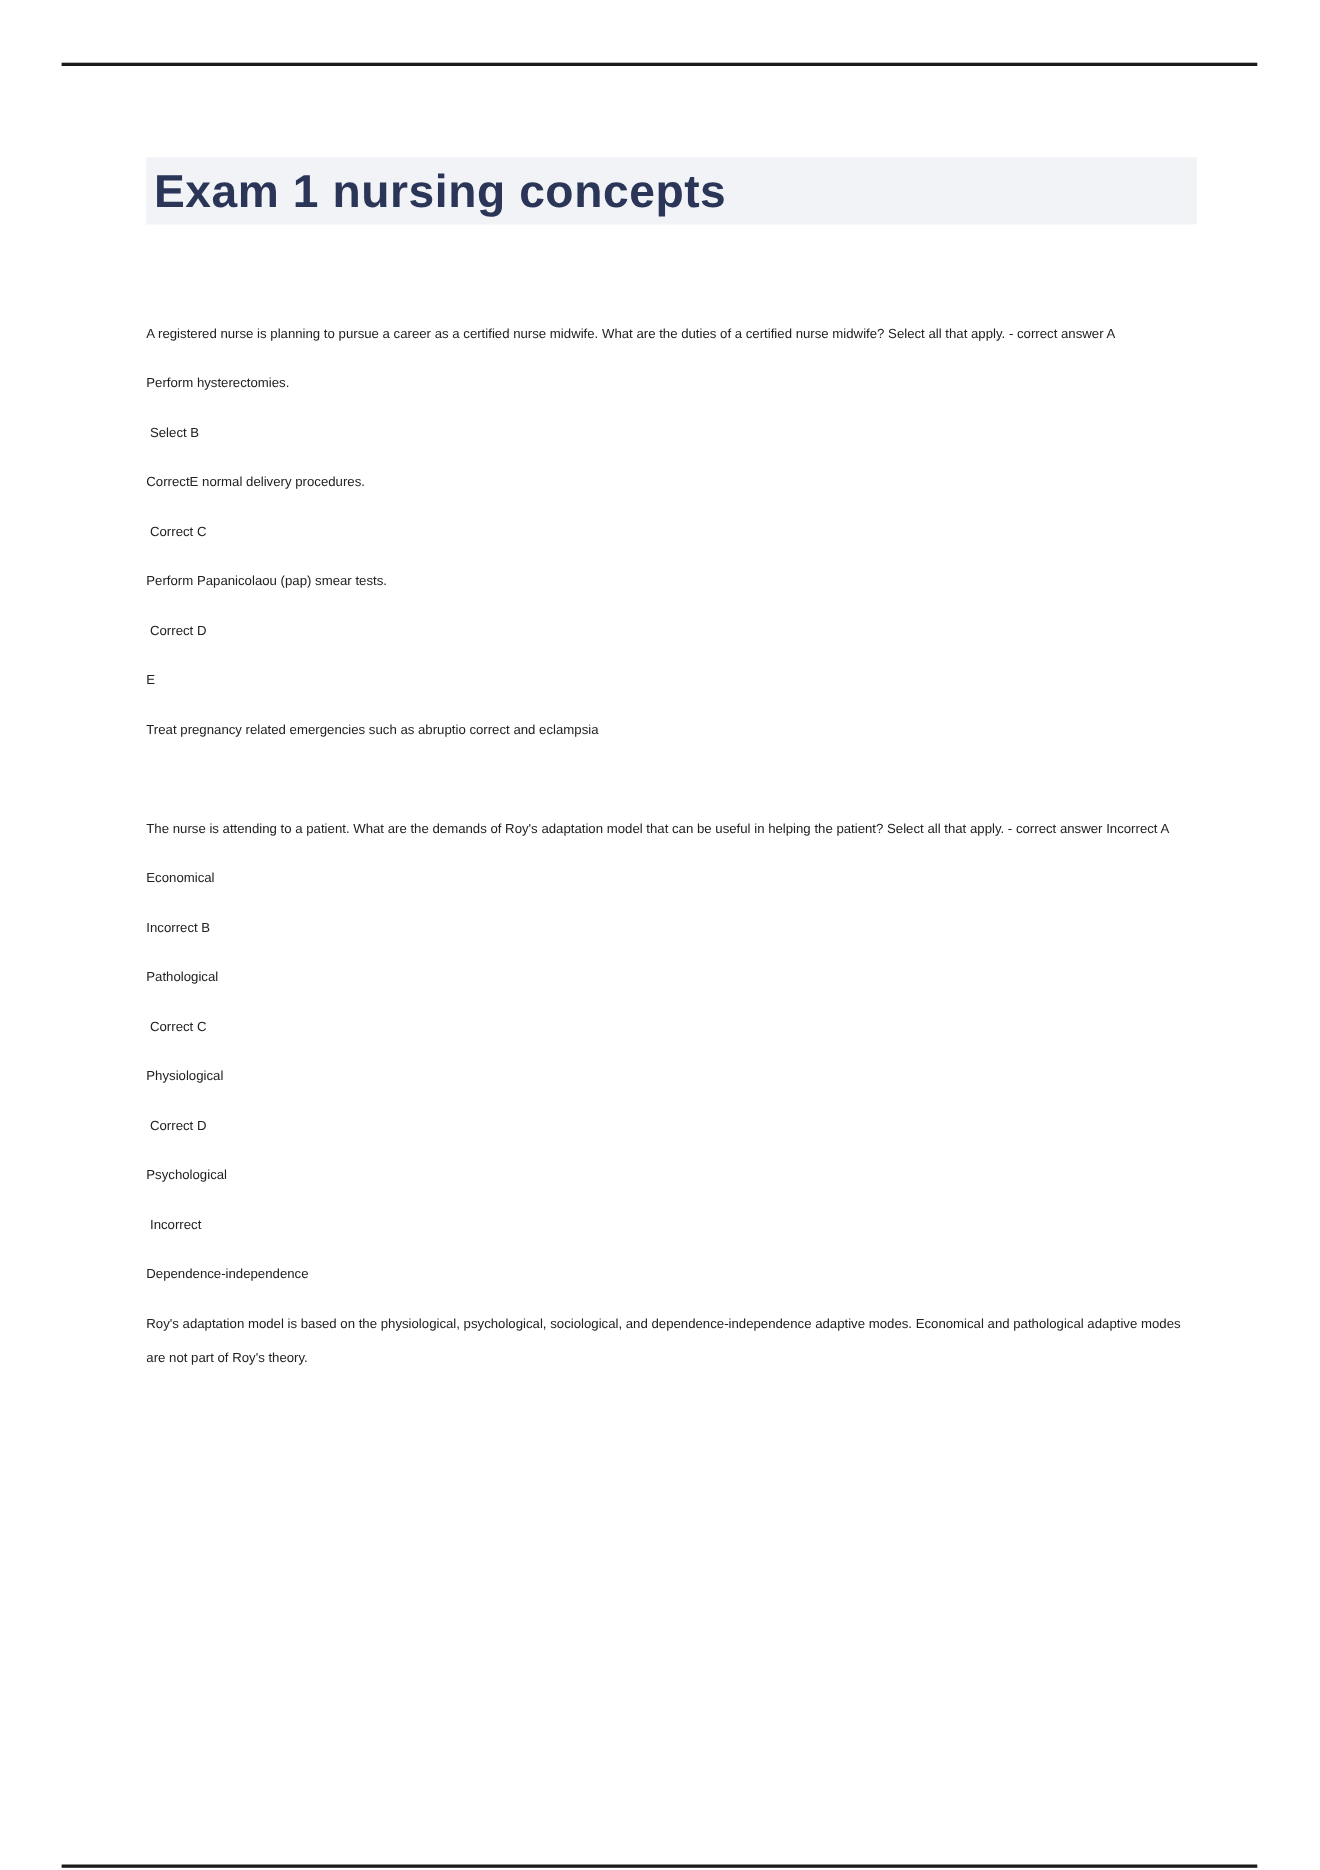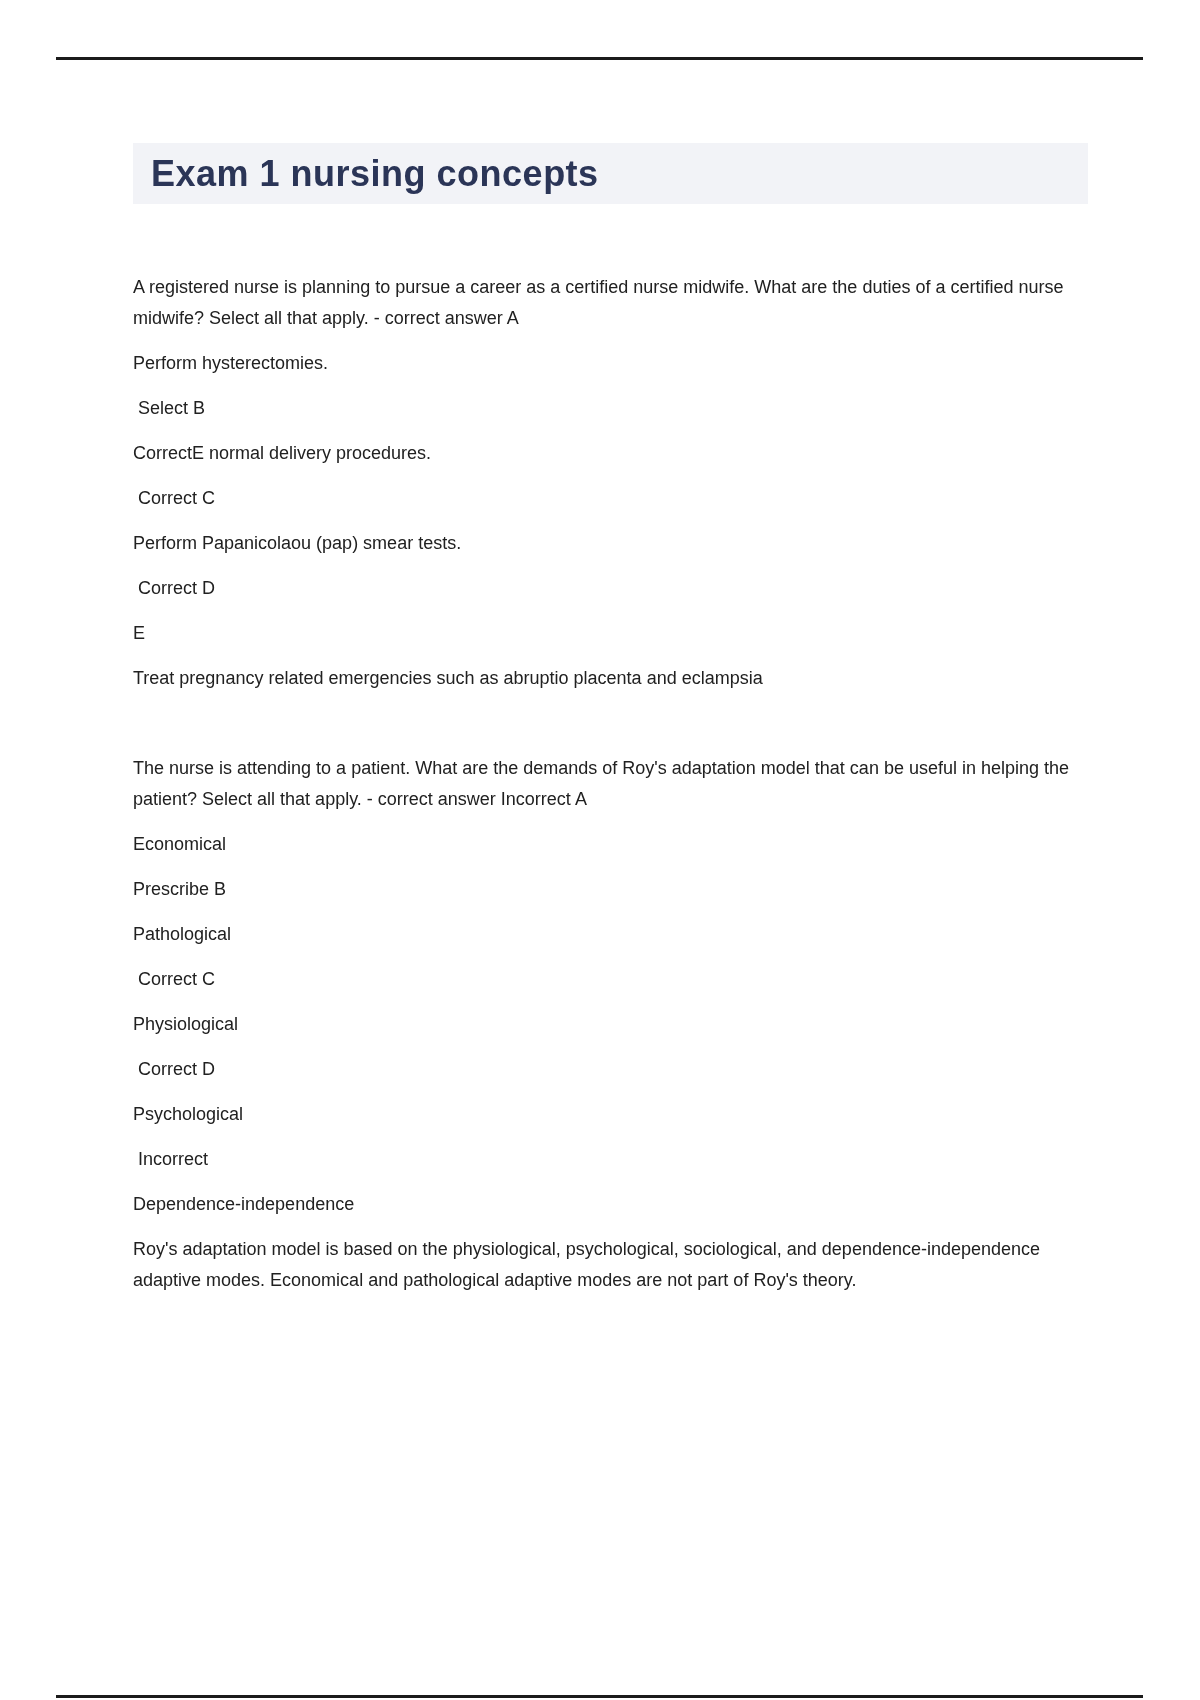--- a/index.html
+++ b/index.html
@@ -29,36 +29,36 @@
     position: absolute;
     left: 133px;
     top: 143px;
     width: 955px;
     height: 61px;
     background: #f2f3f7;
     display: flex;
     align-items: center;
   }
   .title-band h1 {
-    margin: 11px;
+    margin: 0;
     padding-left: 7px;
-    font-size: 36px;
+    font-size: 42px;
     font-weight: 700;
     letter-spacing: 0.5px;
     color: #2b3557;
     font-family: "Liberation Sans", sans-serif;
   }
 
   .body-text {
     position: absolute;
     left: 133px;
-    top: 272px;
+    top: 288px;
     width: 952px;
     color: #212121;
-    font-size: 18px;
+    font-size: 12px;
   }
   .body-text p {
     margin: 0 0 14px 0;
     line-height: 31px;
     white-space: pre-wrap;
   }
   .body-text p.spacer {
     height: 31px;
   }
 </style>
@@ -76,27 +76,27 @@
   <div class="body-text">
 
     <p>A registered nurse is planning to pursue a career as a certified nurse midwife. What are the duties of a certified nurse midwife? Select all that apply. - correct answer A</p>
     <p>Perform hysterectomies.</p>
     <p> Select B</p>
     <p>CorrectE normal delivery procedures.</p>
     <p> Correct C</p>
     <p>Perform Papanicolaou (pap) smear tests.</p>
     <p> Correct D</p>
     <p>E</p>
-    <p>Treat pregnancy related emergencies such as abruptio placenta and eclampsia</p>
+    <p>Treat pregnancy related emergencies such as abruptio correct and eclampsia</p>
 
     <p class="spacer"></p>
 
     <p>The nurse is attending to a patient. What are the demands of Roy's adaptation model that can be useful in helping the patient? Select all that apply. - correct answer Incorrect A</p>
     <p>Economical</p>
-    <p>Prescribe B</p>
+    <p>Incorrect B</p>
     <p>Pathological</p>
     <p> Correct C</p>
     <p>Physiological</p>
     <p> Correct D</p>
     <p>Psychological</p>
     <p> Incorrect</p>
     <p>Dependence-independence</p>
     <p>Roy's adaptation model is based on the physiological, psychological, sociological, and dependence-independence adaptive modes. Economical and pathological adaptive modes are not part of Roy's theory.</p>
 
   </div>

